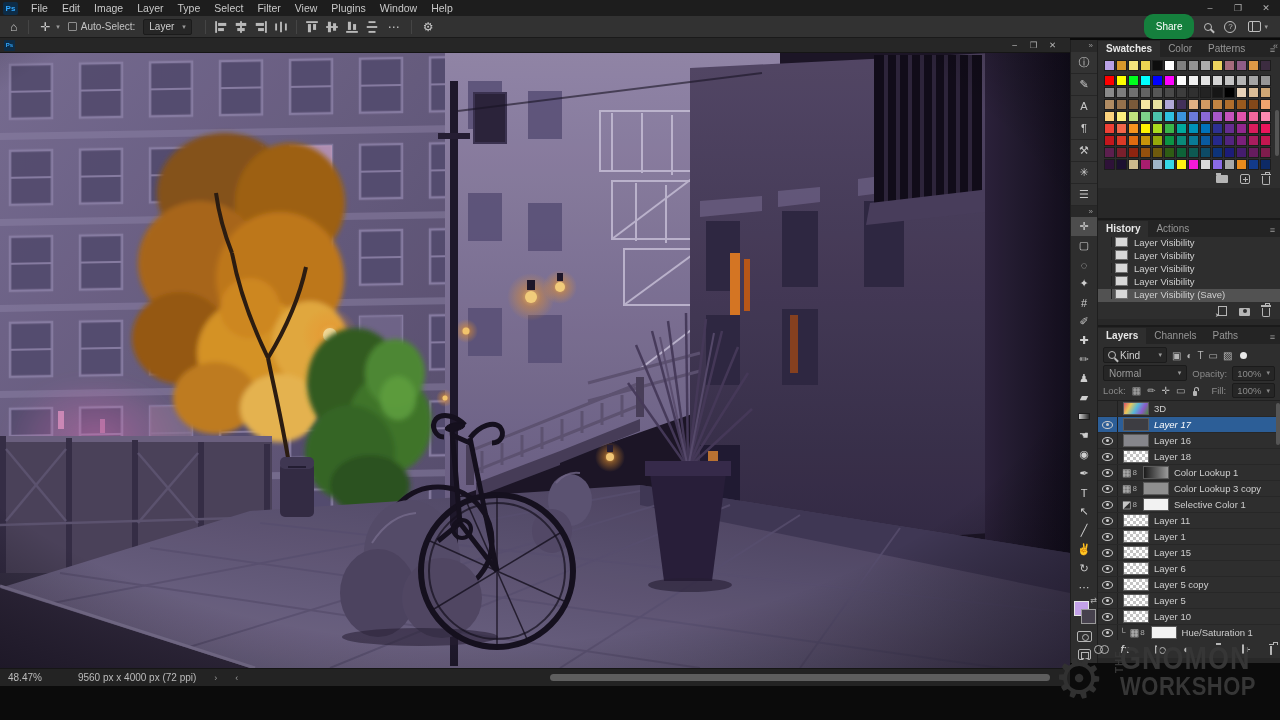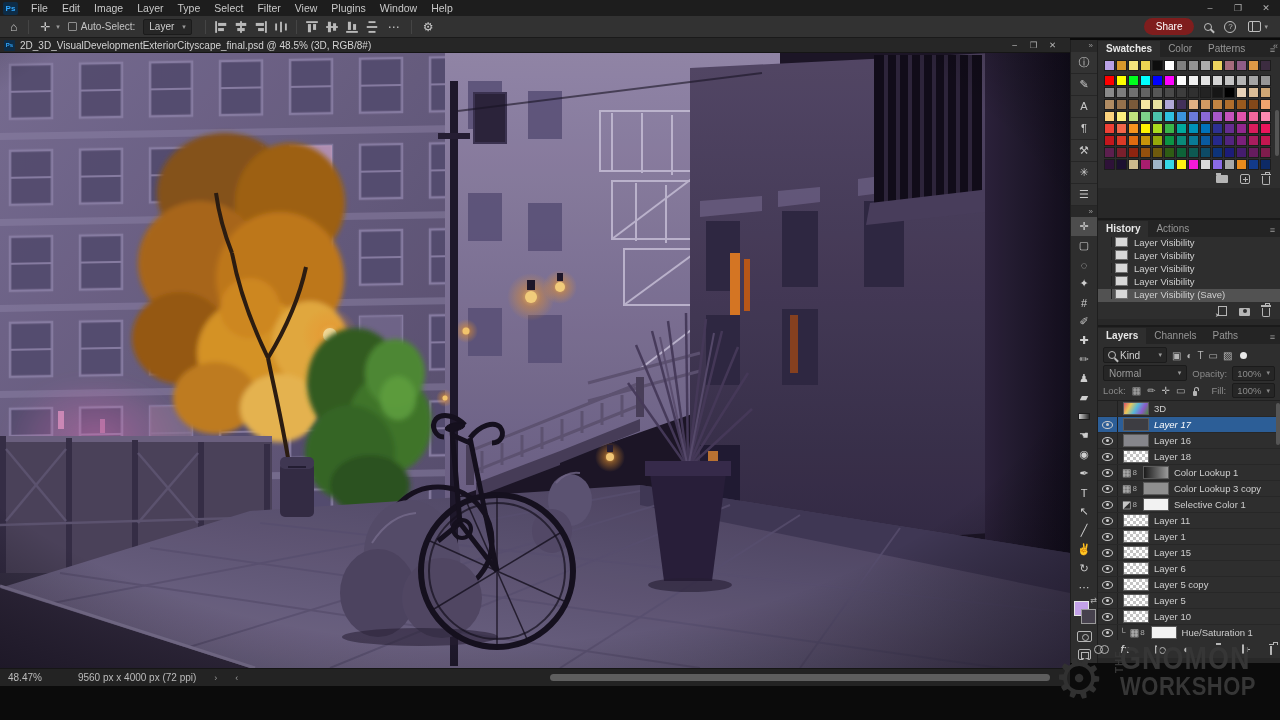--- a/index.html
+++ b/index.html
@@ -20,21 +20,21 @@
   #optionsbar { position:absolute; left:0; top:16px; width:1280px; height:22px; background:#323232;
                 border-bottom:1px solid #1a1a1a; display:flex; align-items:center; z-index:10; }
   #optionsbar .og { color:#c6c6c6; font-size:12px; padding:0 6px; }
   .o-sep { width:1px; height:14px; background:#454545; margin:0 5px; }
   .chk { width:9px; height:9px; border:1px solid #8e8e8e; border-radius:1px; margin:0 4px 0 8px; }
   .o-label { color:#c2c2c2; font-size:10px; }
   .o-drop { display:flex; align-items:center; background:#262626; border:1px solid #1b1b1b;
             border-radius:2px; height:16px; padding:0 5px; margin:0 8px; color:#cfcfcf; font-size:10px; }
   .o-drop .car { font-size:7px; color:#9a9a9a; margin-left:8px; }
   .aicon { width:14px; height:14px; margin:0 3px; fill:#b9b9b9; }
-  .blue-btn { background:#7f1d1d; color:#fff; font-size:10px; border-radius:9px; height:17px;
+  .blue-btn { background:#15803d; color:#fff; font-size:10px; border-radius:9px; height:25px;
               padding:0 12px; display:flex; align-items:center; margin-right:10px; }
   .tr-ico { margin-right:12px; display:flex; align-items:center; }
   .i-search { width:8px; height:8px; border:1.5px solid #bdbdbd; border-radius:50%; position:relative; }
   .i-search::after { content:""; position:absolute; width:5px; height:1.5px; background:#bdbdbd;
                      transform:rotate(45deg); right:-4px; bottom:-2px; }
   .i-help { width:12px; height:12px; border:1px solid #bdbdbd; border-radius:50%; color:#bdbdbd;
             font-size:8px; display:flex; align-items:center; justify-content:center; }
   .i-ws { width:13px; height:11px; border:1px solid #bdbdbd; border-radius:2px; position:relative; }
   .i-ws::before { content:""; position:absolute; left:3px; top:0; bottom:0; width:1px; background:#bdbdbd; }
 
@@ -278,21 +278,20 @@
       </span>
     <span class="tr-ico">
         <span class="i-ws"></span>
       <span style="color:#9a9a9a;font-size:7px;margin-left:3px;">▾</span>
       </span>
   </div>
 </div>
 
 <div id="tabbar">
   <div class="doc-ico">Ps</div>
-  <span id="tab-title">2D_3D_VisualDevelopmentExteriorCityscape_final.psd @ 48.5% (3D, RGB/8#)</span>
   <div id="doc-controls">
     <span>–</span>
     <span>❐</span>
     <span>✕</span>
   </div>
 </div>
 
 <div id="canvas">
 <svg viewBox="0 0 1070 615" preserveAspectRatio="none">
 <defs>

